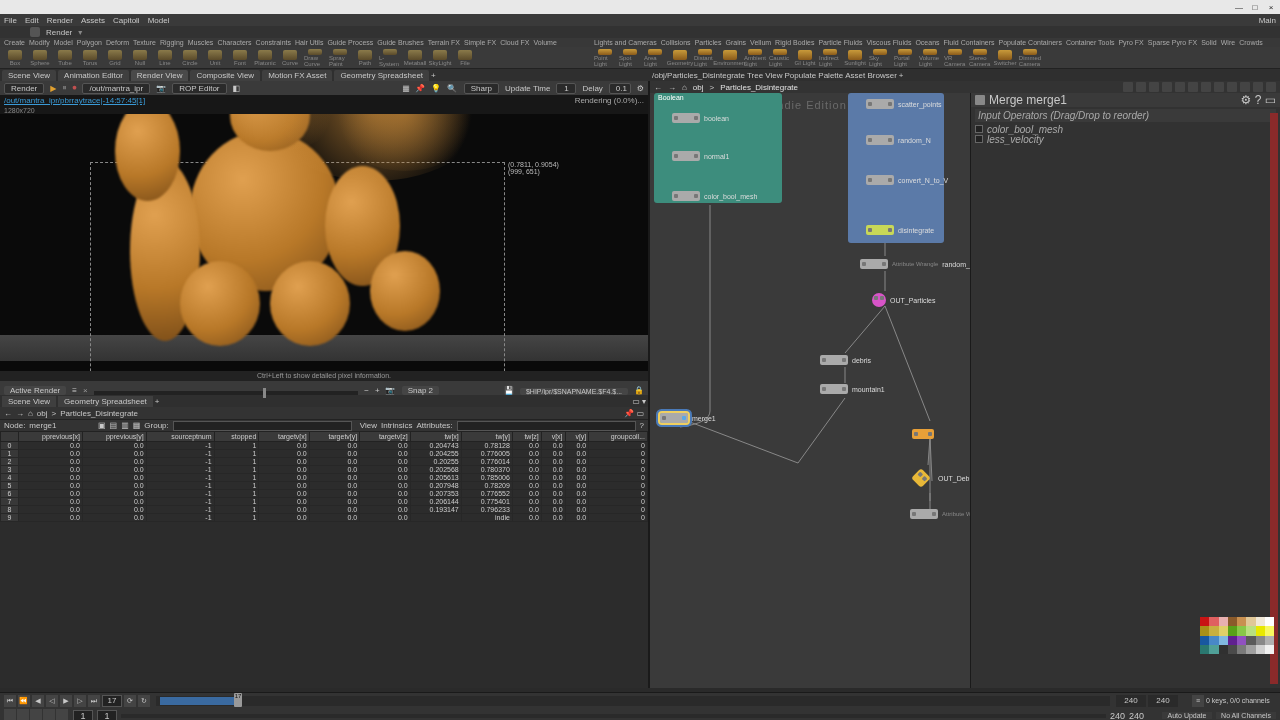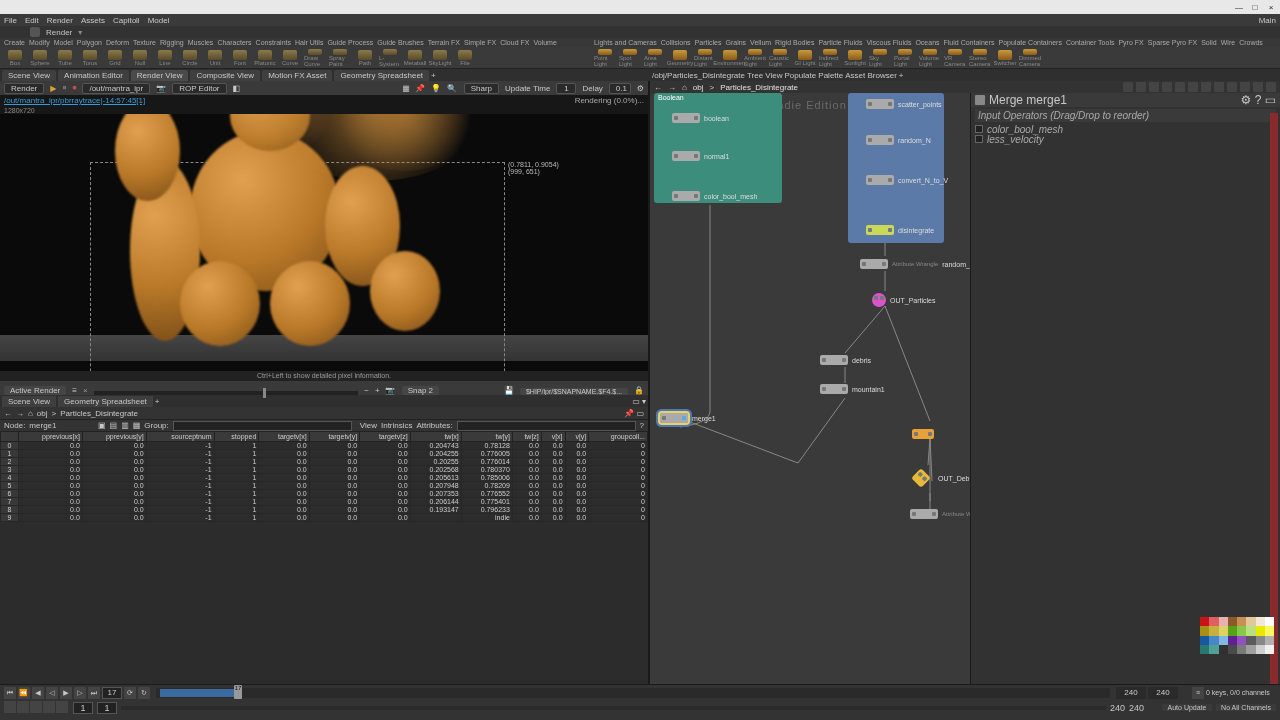--- a/index.html
+++ b/index.html
@@ -82,21 +82,21 @@
   .parmHead { height:14px; background:#3a3a3a; display:flex; align-items:center; padding:0 4px; font-size:12px; gap:4px; }
   .parmHead .ico { width:10px; height:10px; background:#888; border-radius:1px; }
   .parmBody { flex:1; padding:2px 4px; font-size:10px; color:#aaa; overflow:hidden;font-style:italic; }
   .parmBody .titlelbl { background:#3a3a3a; padding:1px 3px; margin-bottom:2px; }
   .parmBody .row { display:flex; align-items:center; gap:4px; height:10px; }
   .parmBody .cb { width:8px; height:8px; background:#222; border:1px solid #666; }
   
   .palette { position:absolute; right:6px; bottom:66px; width:74px; display:grid; grid-template-columns:repeat(8,1fr); gap:0; }
   .palette span { width:100%; aspect-ratio:1; }
   
-  .timeline { position:absolute; left:0; right:0; bottom:0; height:36px; background:#333; border-top:1px solid #1a1a1a; }
+  .timeline { position:absolute; left:0; right:0; bottom:0; height:28px; background:#333; border-top:1px solid #1a1a1a; }
   .tlBar { height:15px; display:flex; align-items:center; padding:0 4px; gap:2px; }
   .tlBar .pbtn { width:12px; height:12px; background:#444; display:flex; align-items:center; justify-content:center; font-size:7px; }
   .tlBar .frame { width:20px; height:12px; background:#222; border:1px solid #555; text-align:center; font-size:8px; line-height:10px; }
   .tlBar .track { flex:1; height:10px; background:#2a2a2a; position:relative; margin:0 4px;}
   .tlBar .track .range { position:absolute; left:4px; width:80px; top:1px; bottom:1px; background:#3a6aa0; }
   .tlBar .track .handle { position:absolute; left:78px; top:-3px; width:8px; height:14px; background:#999; border-radius:1px; font-size:6px; text-align:center; color:#111;}
   .tlBar .rlabel { width:30px; text-align:center; font-size:8px; background:#2a2a2a; height:12px; line-height:12px;}
   .tlRow2 { height:15px; display:flex; align-items:center; padding:0 4px; gap:4px; }
   .tlRow2 .btns span{ width:12px; height:12px; background:#444; display:inline-block; margin-right:1px;}
   .tlRow2 .sep { flex:1; height:4px; background:#2a2a2a;}

